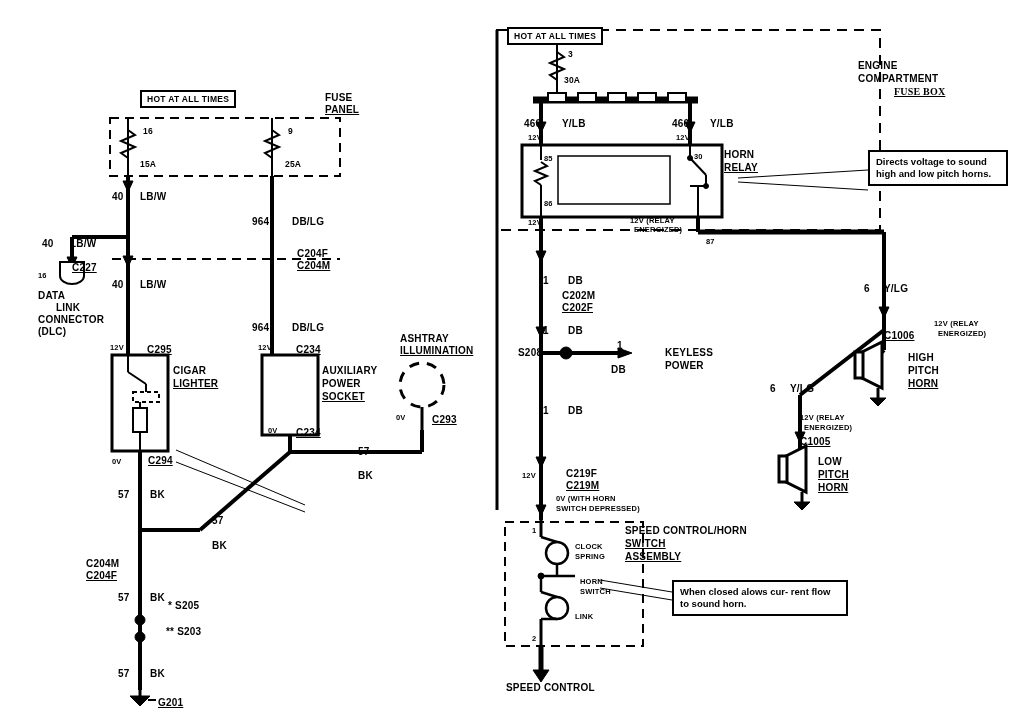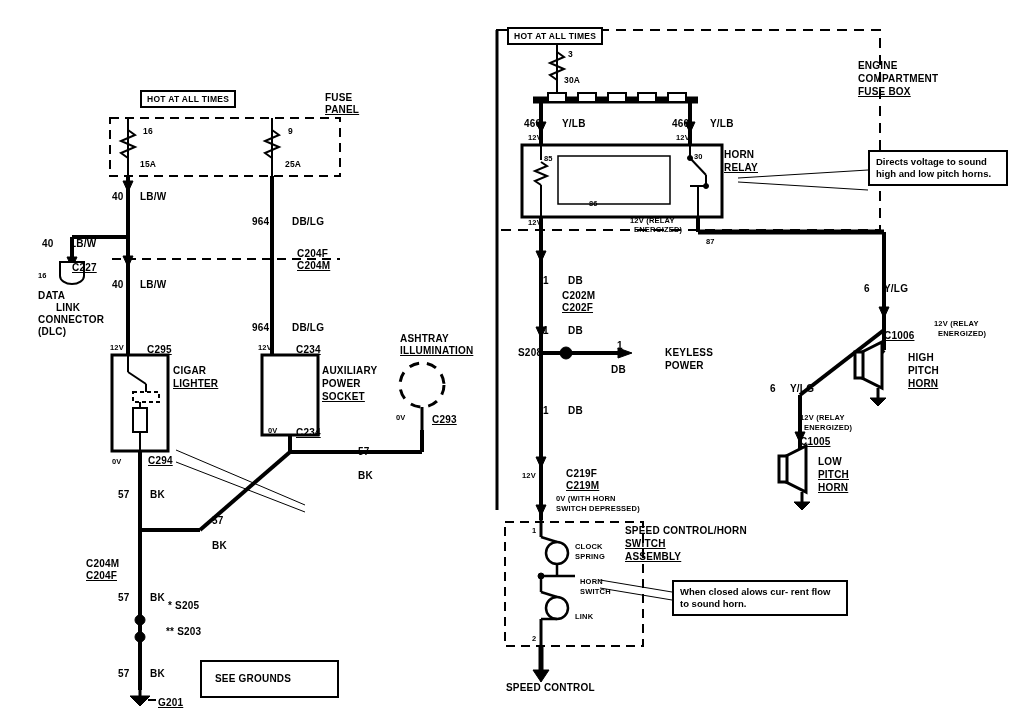--- a/index.html
+++ b/index.html
@@ -249,45 +249,42 @@
 
   <div class="lbl" style="left:168px;top:600px;">* S205</div>
   <div class="lbl" style="left:166px;top:626px;">** S203</div>
 
   <div class="lbl" style="left:118px;top:668px;">57</div>
   <div class="lbl" style="left:150px;top:668px;">BK</div>
   <div class="lbl u" style="left:158px;top:697px;">G201</div>
 
 
 
-  <div class="box" style="left:200px;top:660px;width:135px;height:34px;">
-    <div class="lbl" style="left:13px;top:11px;">SEE GROUNDS</div>
-  </div>
 
   <div class="hat" style="left:507px;top:27px;">HOT AT ALL TIMES</div>
 
   <div class="lbl small" style="left:568px;top:50px;">3</div>
   <div class="lbl small" style="left:564px;top:76px;">30A</div>
 
   <div class="lbl" style="left:858px;top:60px;">ENGINE</div>
   <div class="lbl" style="left:858px;top:73px;">COMPARTMENT</div>
-  <div class="lbl u" style="left:858px;top:86px;">FUSE BOX</div>
+  <div class="lbl u" style="left:894px;top:86px;font-family:Liberation Serif, serif;">FUSE BOX</div>
 
   <div class="lbl" style="left:524px;top:118px;">460</div>
   <div class="lbl" style="left:562px;top:118px;">Y/LB</div>
   <div class="lbl" style="left:672px;top:118px;">460</div>
   <div class="lbl" style="left:710px;top:118px;">Y/LB</div>
   <div class="lbl tiny" style="left:528px;top:134px;">12V</div>
   <div class="lbl tiny" style="left:676px;top:134px;">12V</div>
 
   <div class="lbl" style="left:724px;top:149px;">HORN</div>
   <div class="lbl u" style="left:724px;top:162px;">RELAY</div>
 
   <div class="lbl tiny" style="left:544px;top:155px;">85</div>
-  <div class="lbl tiny" style="left:544px;top:200px;margin-left:45px;">86</div>
+  <div class="lbl tiny" style="left:544px;top:200px;">86</div>
   <div class="lbl tiny" style="left:694px;top:153px;">30</div>
   <div class="lbl tiny" style="left:706px;top:190px;margin-top:48px;">87</div>
 
   <div class="lbl tiny" style="left:528px;top:219px;">12V</div>
   <div class="lbl tiny" style="left:630px;top:217px;">12V (RELAY</div>
   <div class="lbl tiny" style="left:634px;top:226px;">ENERGIZED)</div>
 
   <div class="cbl" style="left:868px;top:150px;width:124px;">Directs voltage to
 sound high and
 low pitch horns.</div>

